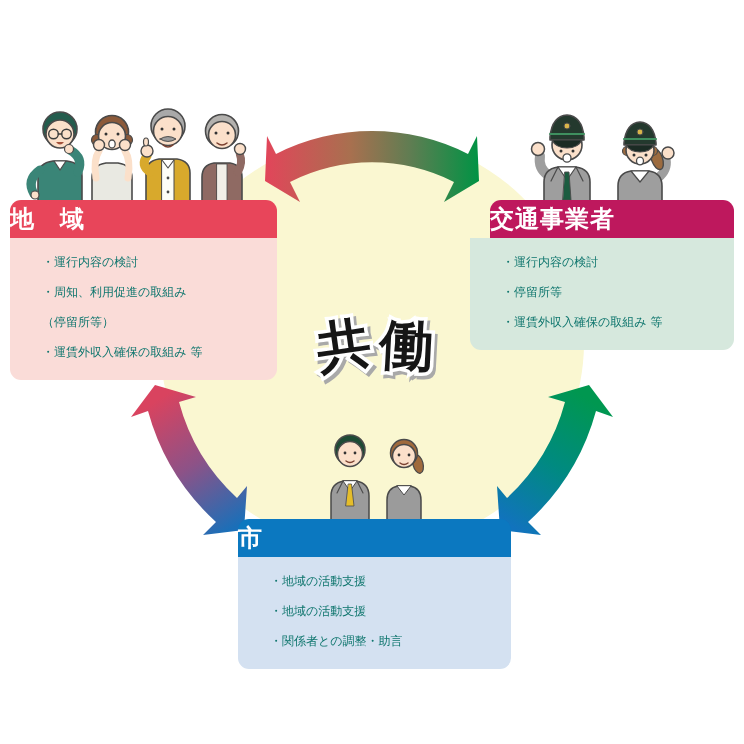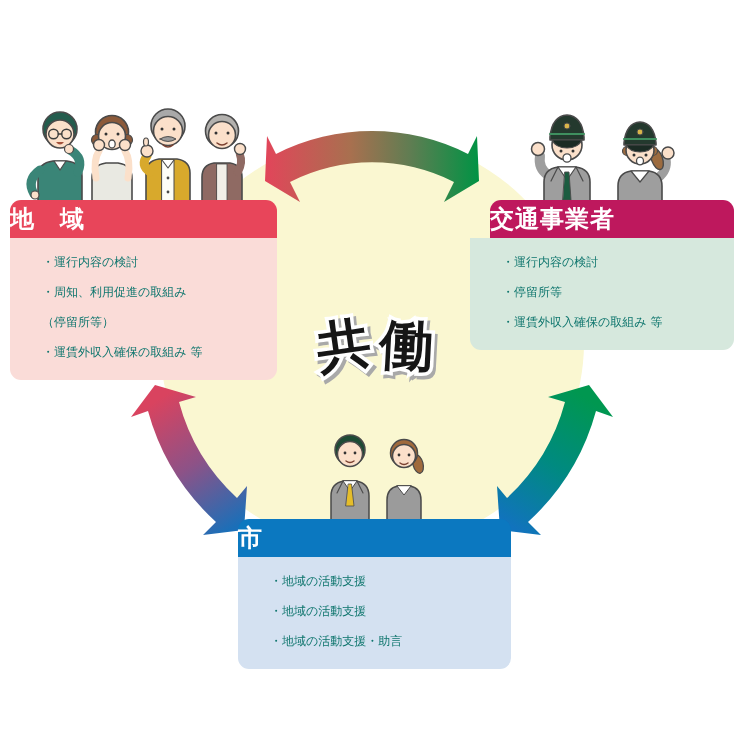--- a/index.html
+++ b/index.html
@@ -209,17 +209,17 @@
       <div>・停留所等</div>
       <div>・運賃外収入確保の取組み 等</div>
     </div>
   </div>
 
   <div class="box box-city">
     <div class="box-header">市</div>
     <div class="box-body">
       <div>・地域の活動支援</div>
       <div>・地域の活動支援</div>
-      <div>・地域の活動支援・助言</div>
+      <div>・関係者との調整・助言</div>
     </div>
   </div>
 
 </div>
 
 </body></html>

